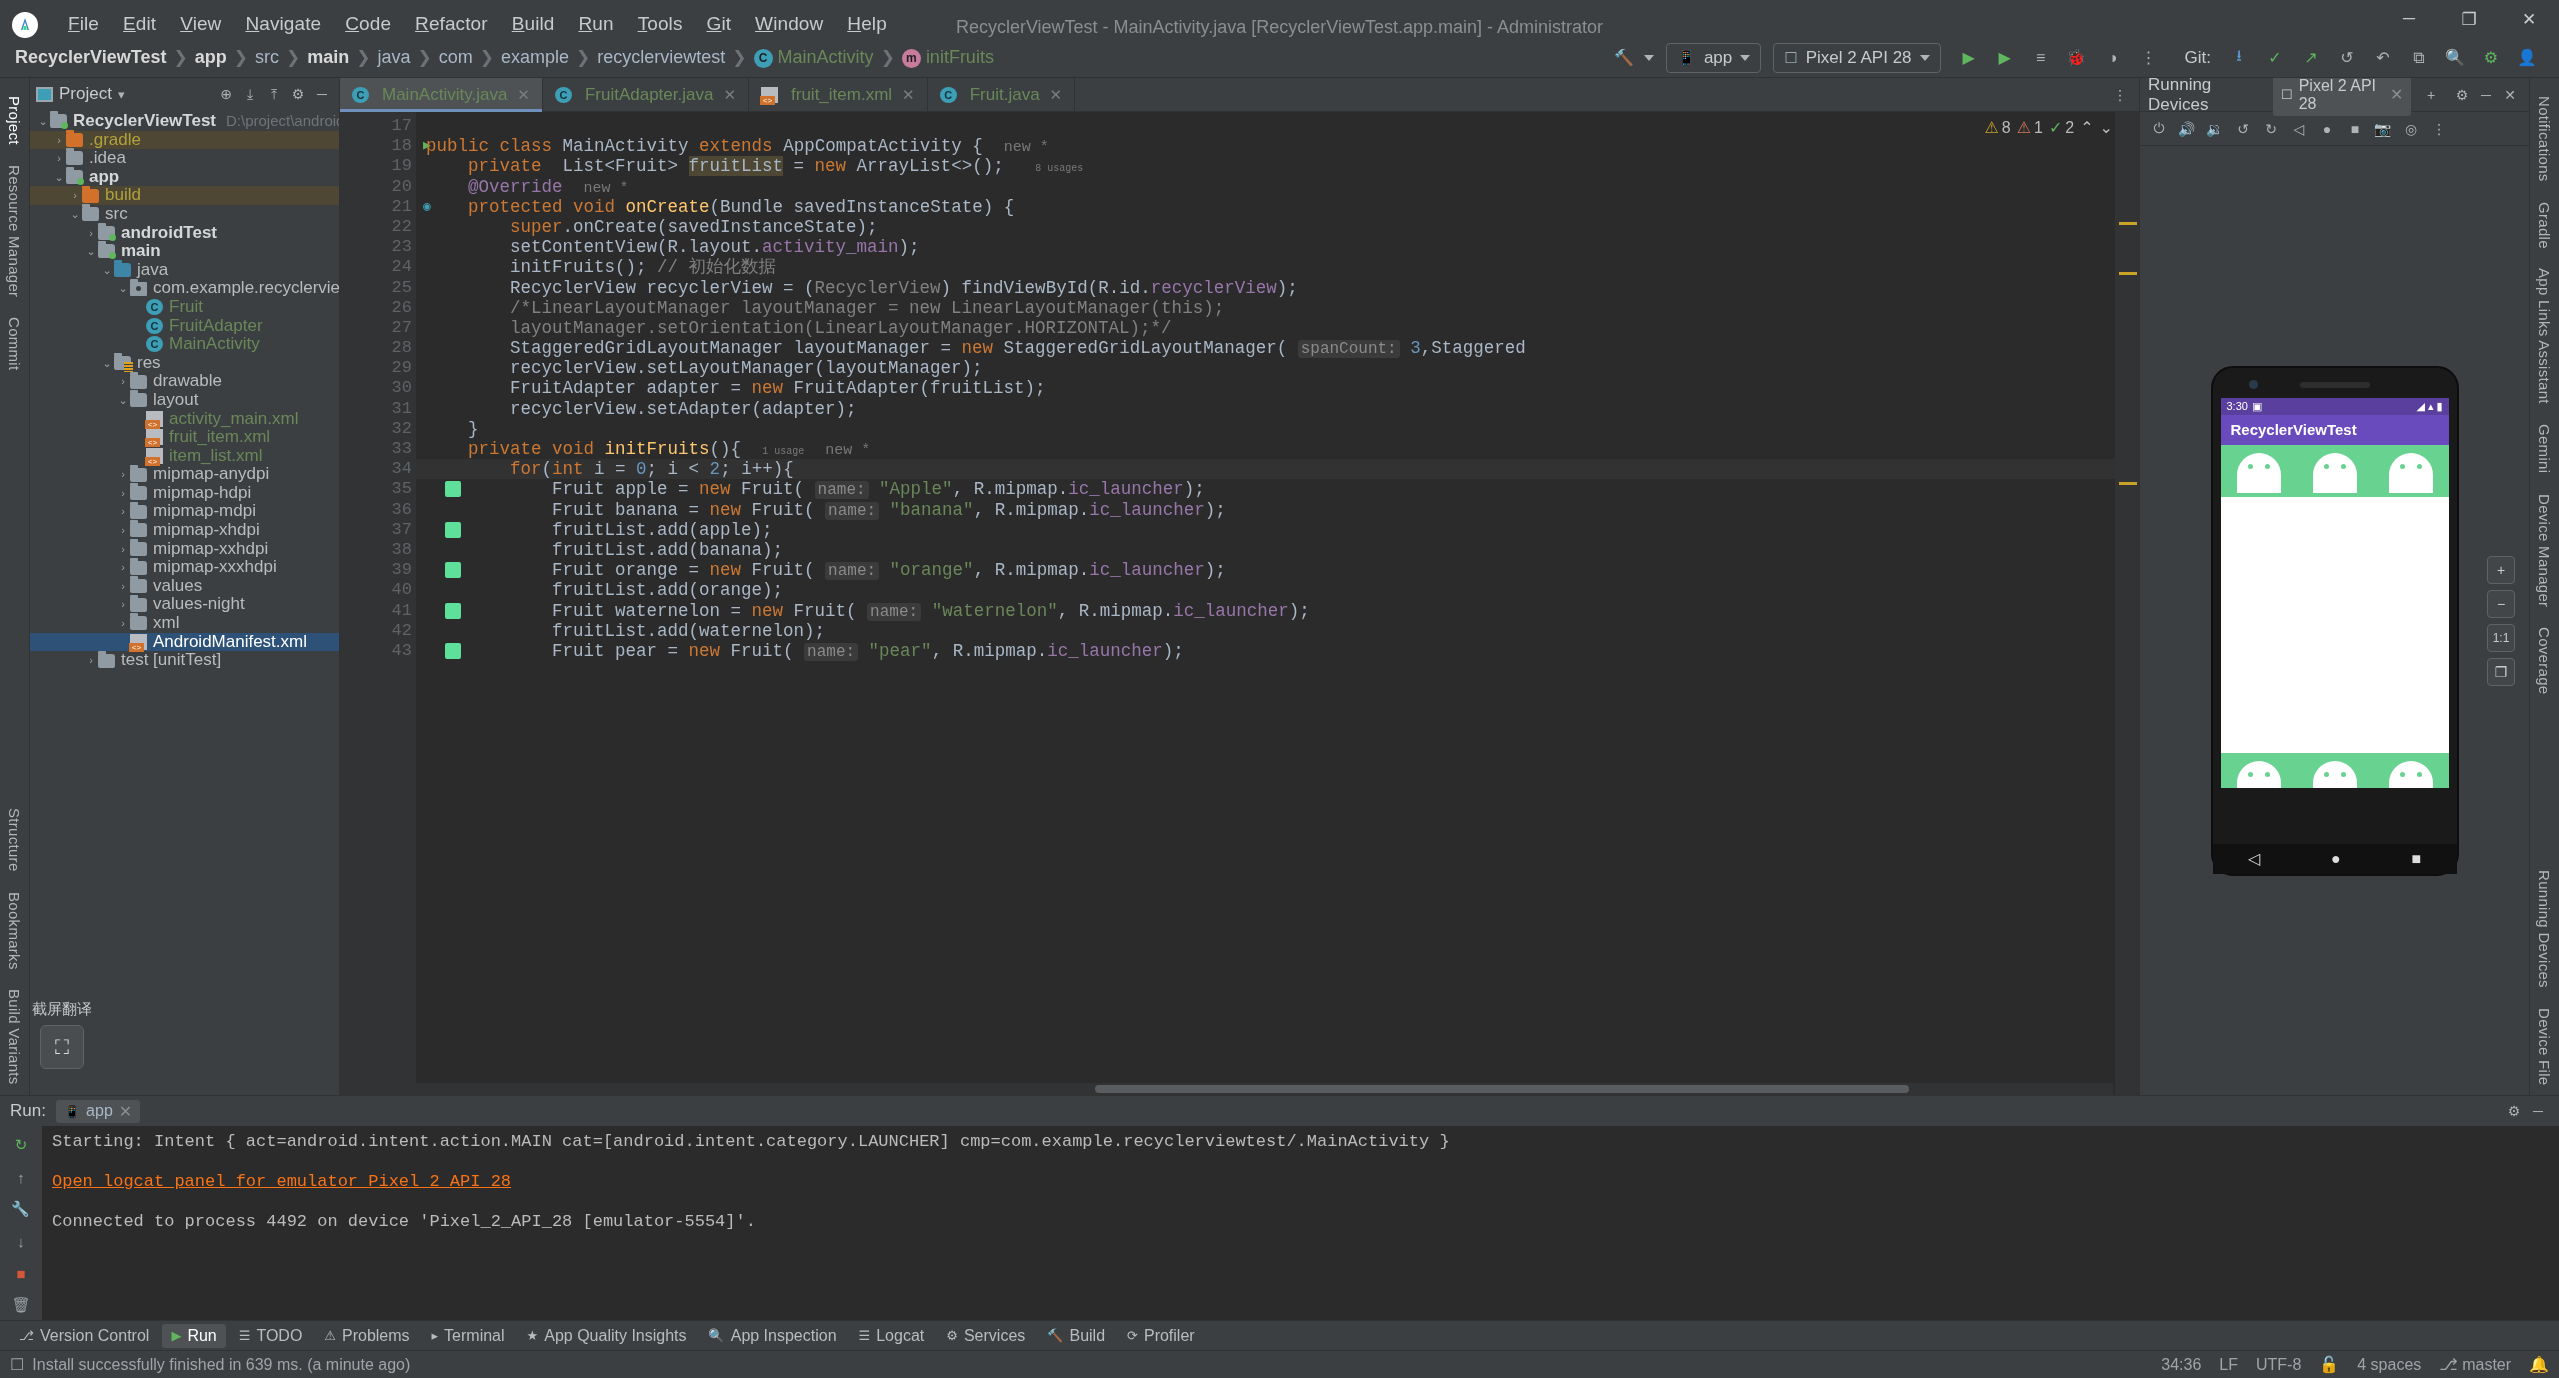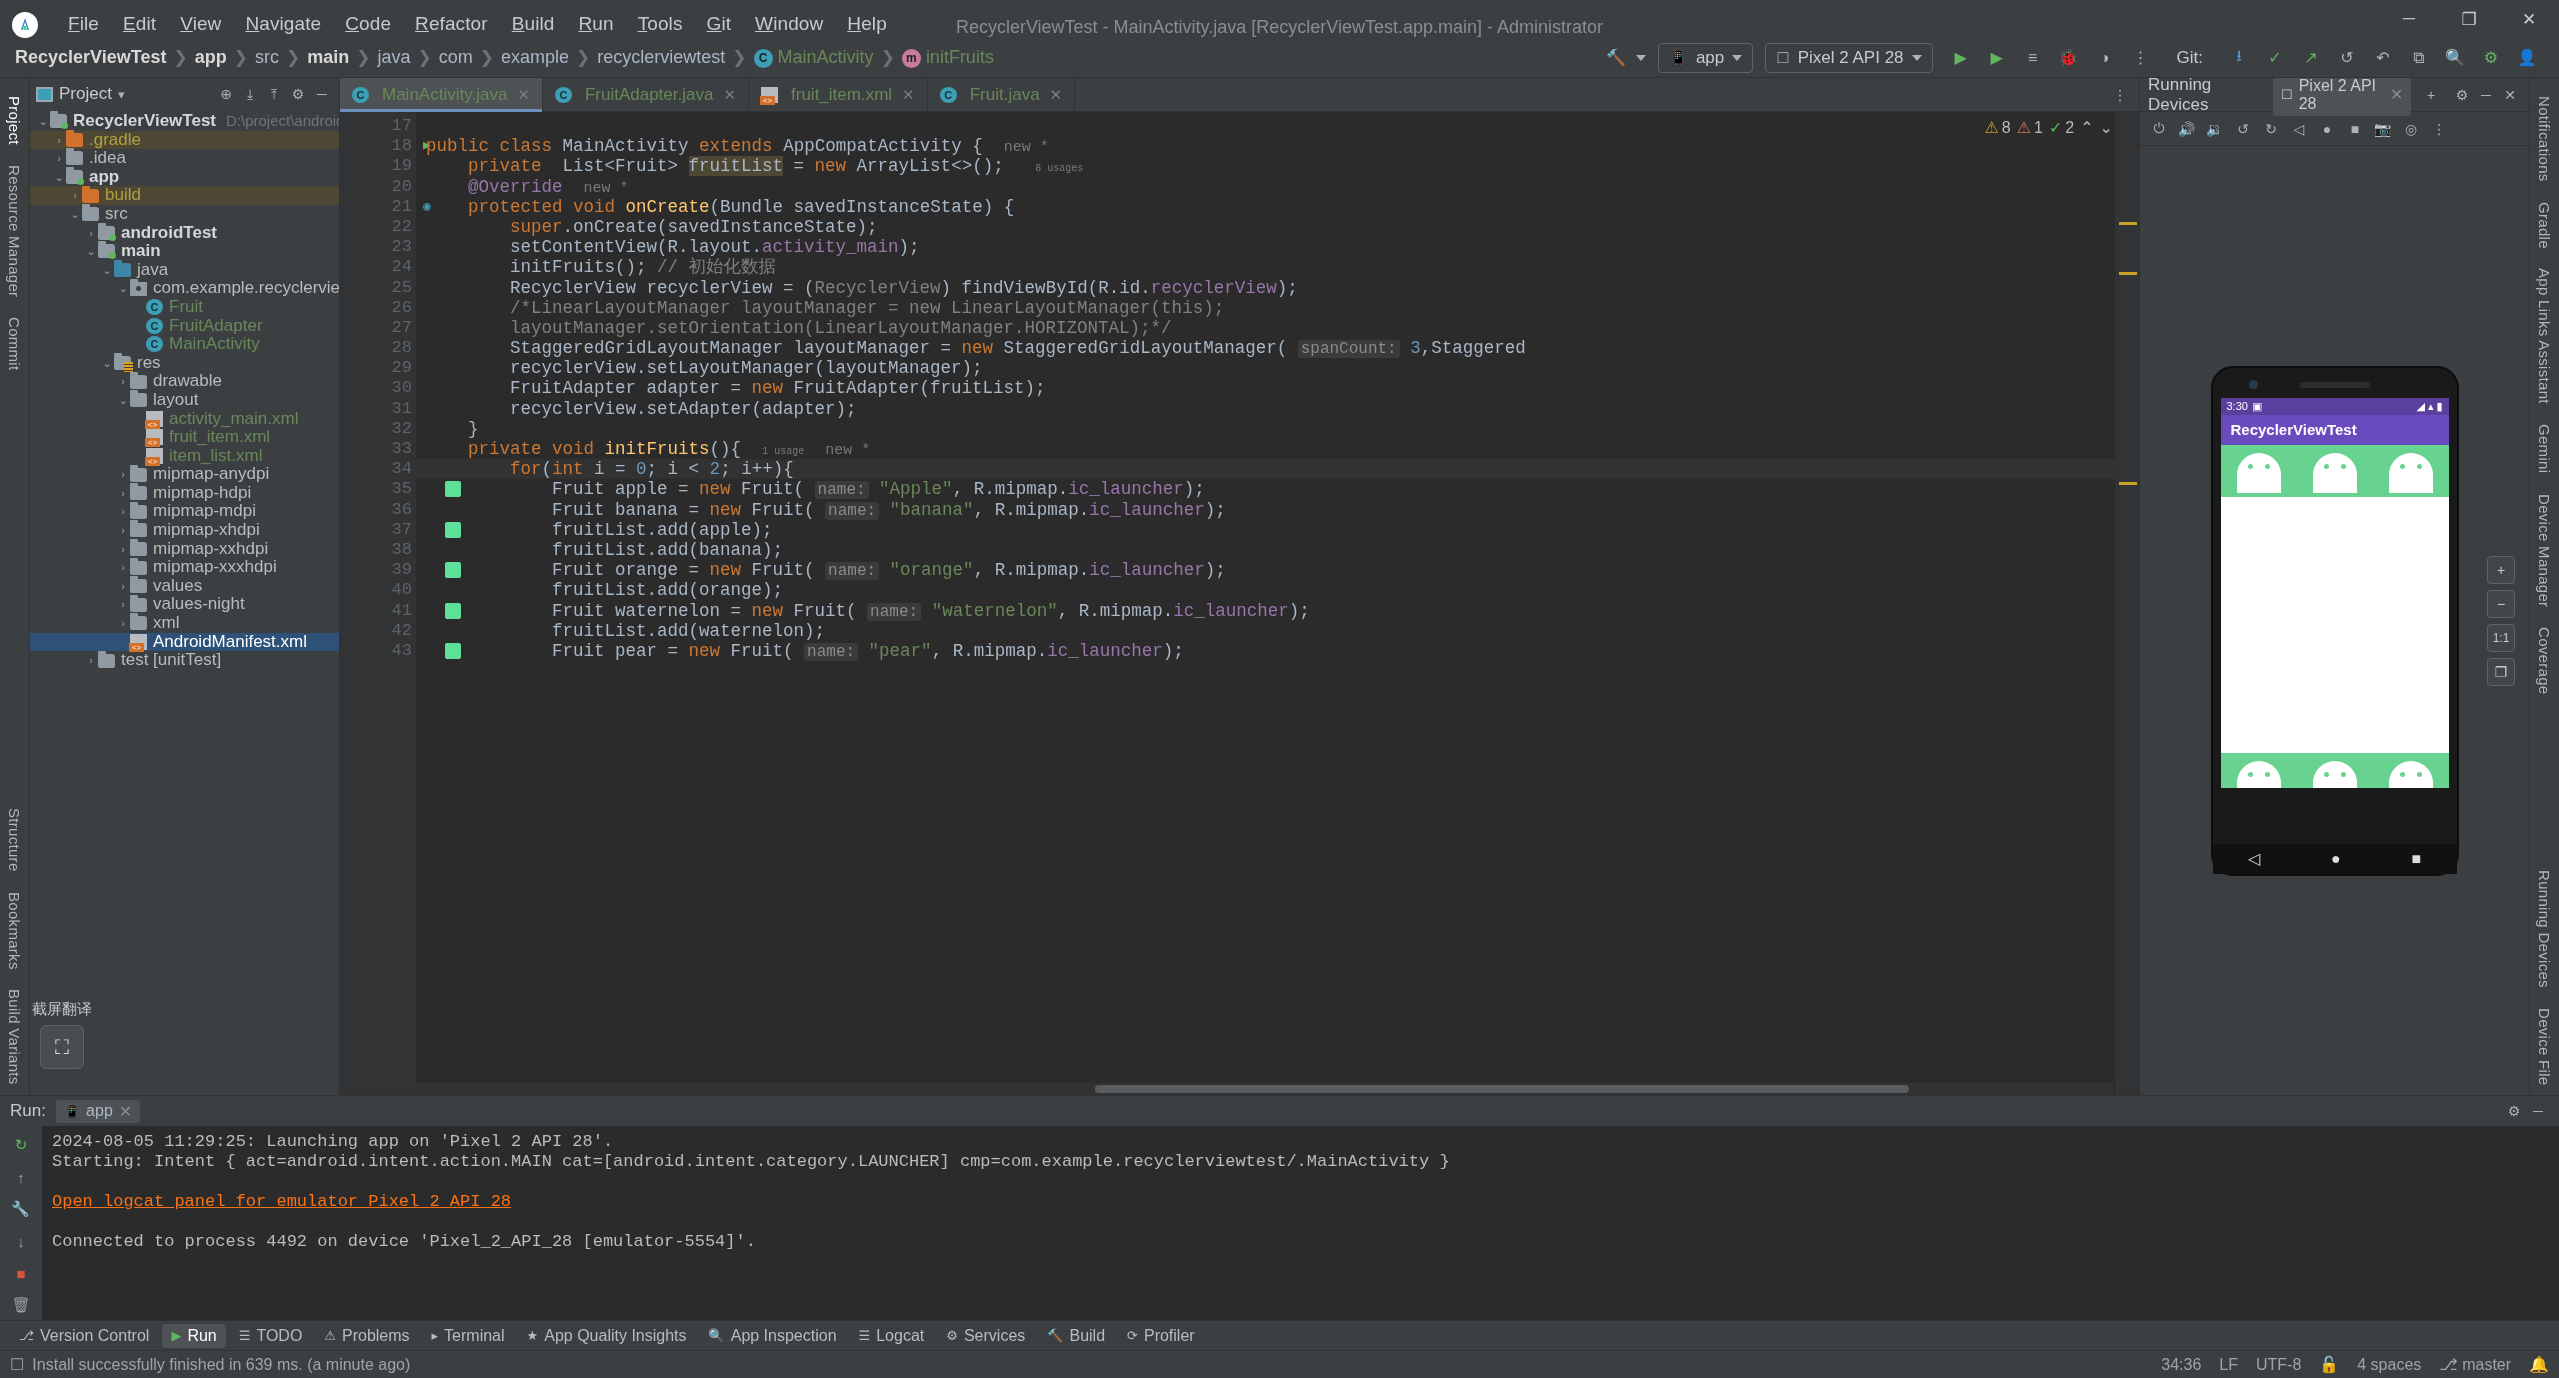--- a/index.html
+++ b/index.html
@@ -62,21 +62,21 @@
   .tbtn {
     width: 32px; height: 30px; display: flex; align-items: center; justify-content: center;
     color: #b0b3b6; border-radius: 3px;
   }
   .combo {
     display: flex; align-items: center; gap: 8px; height: 30px; padding: 0 10px;
     border: 1px solid #5e6366; border-radius: 4px; font-size: 17px; color: #c8cacc;
   }
   .caret { border-left: 5px solid transparent; border-right: 5px solid transparent;
            border-top: 6px solid #b0b3b6; }
-  .git-label { font-size: 17px; color: #c8cacc; margin: 0 16px 0 16px; }
+  .git-label { font-size: 17px; color: #c8cacc; margin: 0 8px 0 16px; }
 
   
   .mainrow { display: flex; flex: 1 1 auto; min-height: 0; }
 
   
   .vstrip {
     width: 30px; background: #3c3f41; border-right: 1px solid #323232;
     display: flex; flex-direction: column; align-items: center; padding-top: 8px;
     flex: 0 0 30px;
   }
@@ -887,21 +887,20 @@
     <div class="run-body">
       <div class="run-side" id="runside-host">
           <div class="rbtn" style="color: rgb(95, 182, 95);">↻</div>
           <div class="rbtn">↑</div>
           <div class="rbtn">🔧</div>
           <div class="rbtn">↓</div>
           <div class="rbtn" style="color: rgb(214, 86, 60);">■</div>
           <div class="rbtn">🗑</div>
         </div>
       <div class="console" id="console-host">
-          <div class="cn-line">2024-08-05 11:29:25: Launching app on 'Pixel 2 API 28'.</div>
           <div class="cn-line">Starting: Intent { act=android.intent.action.MAIN cat=[android.intent.category.LAUNCHER] cmp=com.example.recyclerviewtest/.MainActivity }</div>
           <div class="cn-gap"></div>
           <div class="cn-line"><span class="link">Open logcat panel for emulator Pixel 2 API 28</span></div>
           <div class="cn-gap"></div>
           <div class="cn-line">Connected to process 4492 on device 'Pixel_2_API_28 [emulator-5554]'.</div>
         </div>
     </div>
   </div>
 
   <div class="bottombar" id="bottombar-host">

